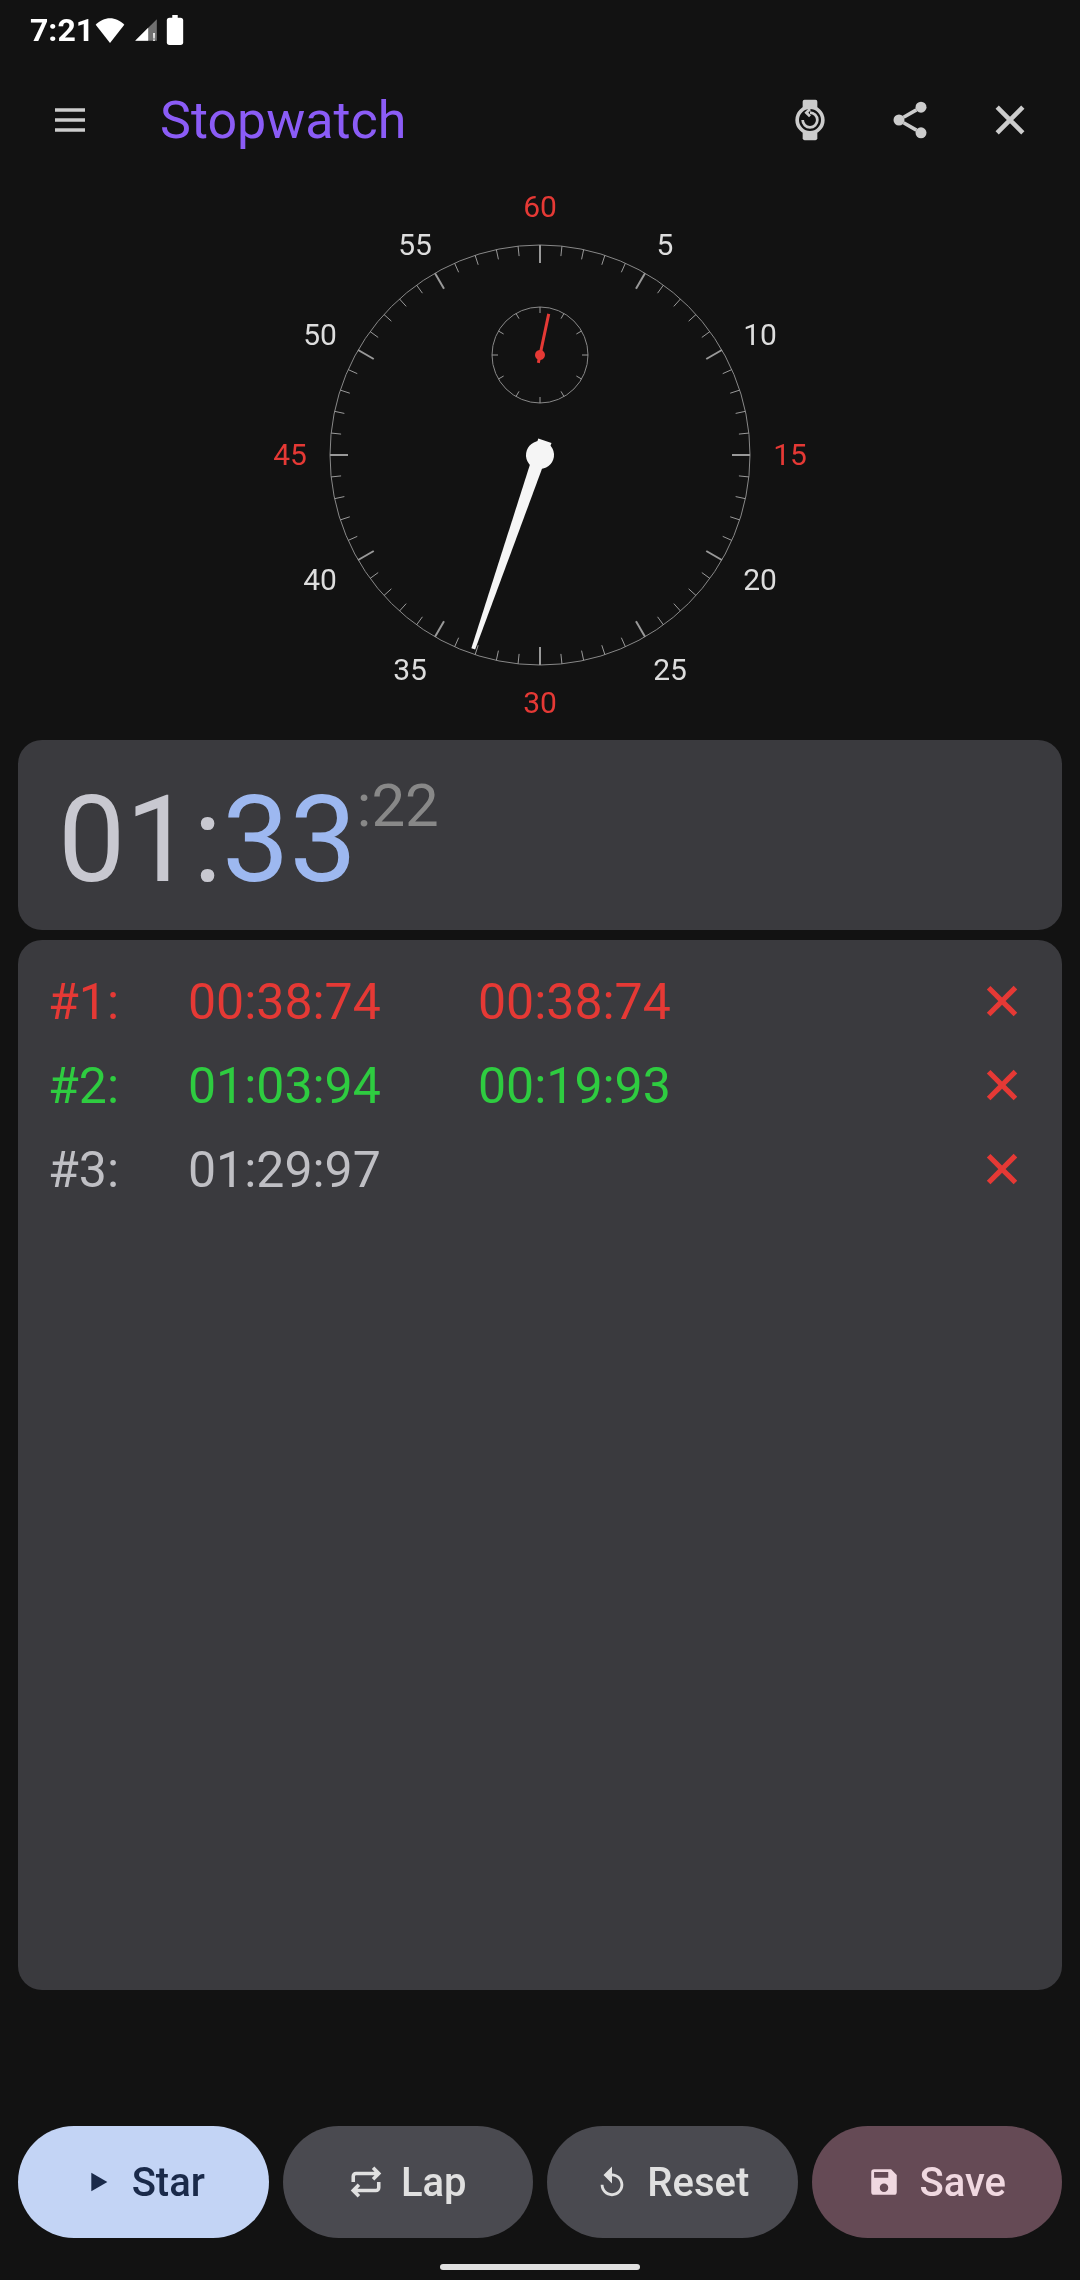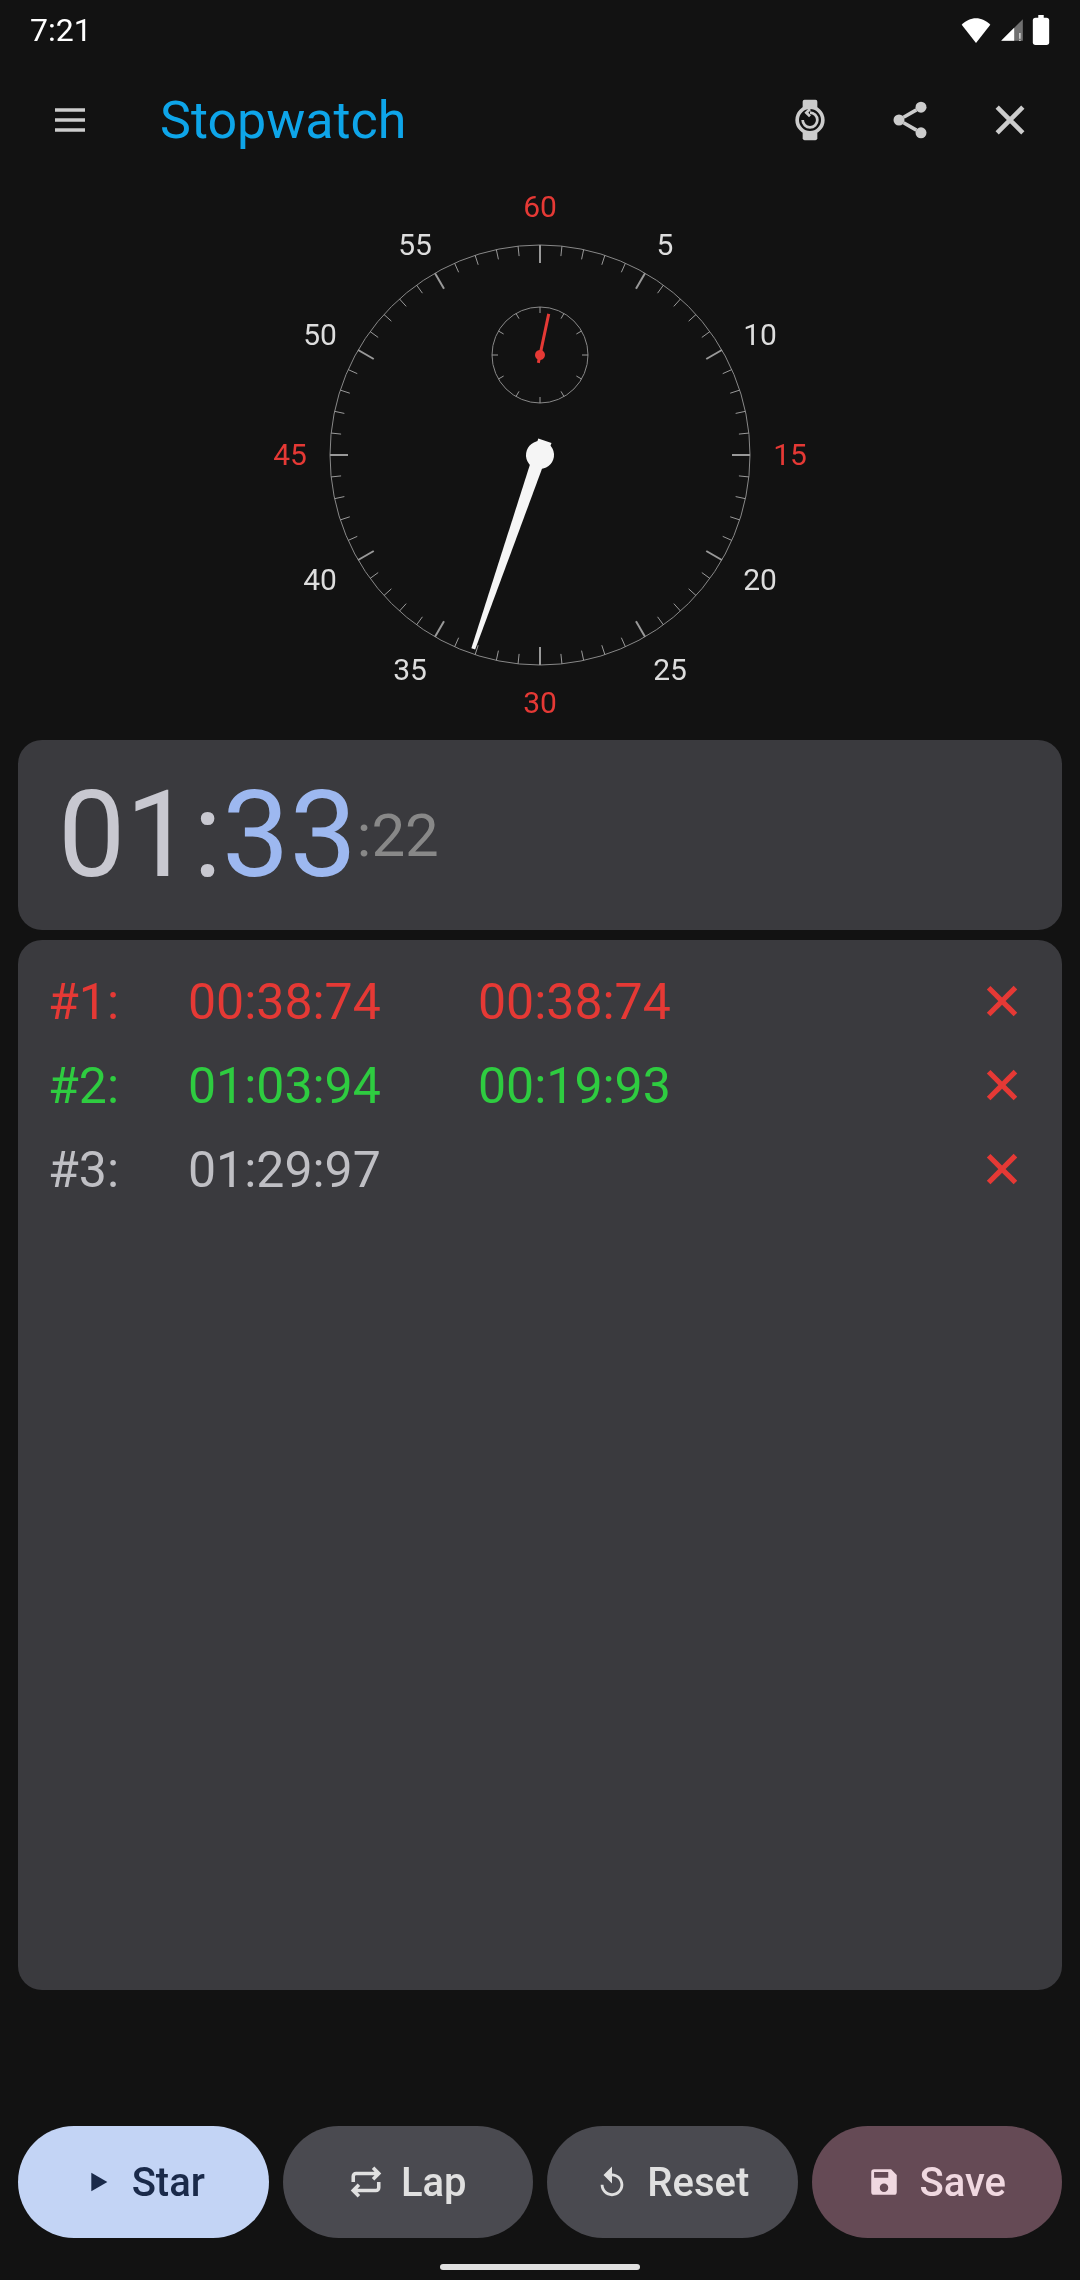--- a/index.html
+++ b/index.html
@@ -7,38 +7,37 @@
   width: 1080px;
   height: 2280px;
   background: #121212;
   font-family: Roboto, -apple-system, sans-serif;
   color: #e0e0e0;
   overflow: hidden;
 }
 .status-bar {
   height: 60px;
   display: flex;
-  justify-content: space-between;
   align-items: center;
   padding: 8px 30px;
   font-size: 32px;
-  font-weight: 400;
+  font-weight: 700;
   color: #fff;
 }
 .status-right { display: flex; align-items: center; gap: 6px; }
 .app-bar {
   height: 120px;
   display: flex;
   align-items: center;
   padding: 0 20px;
 }
 .app-bar-title {
   font-size: 52px;
   font-weight: 400;
-  color: #0ea5e9;
+  color: #8b5cf6;
   margin-left: 40px;
   flex: 1;
 }
 .icon-btn {
   width: 80px;
   height: 80px;
   display: flex;
   align-items: center;
   justify-content: center;
   margin: 0 10px;
@@ -53,21 +52,20 @@
   left: 50%; top: 50%;
   transform: translate(-50%, -50%);
 }
 .time-panel {
   margin: 10px 18px;
   background: #3a3a3e;
   border-radius: 24px;
   padding: 30px 40px;
   height: 190px;
   display: flex;
-  align-items: center;
 }
 .time-min { font-size: 120px; font-weight: 400; color: #c8c8d0; }
 .time-colon1 { font-size: 120px; font-weight: 400; color: #c8c8d0; }
 .time-sec { font-size: 120px; font-weight: 400; color: #9db8f0; }
 .time-colon2 { font-size: 60px; font-weight: 400; color: #888; }
 .time-cs { font-size: 60px; font-weight: 400; color: #888; }
 .laps-panel {
   margin: 10px 18px;
   background: #3a3a3e;
   border-radius: 24px;

